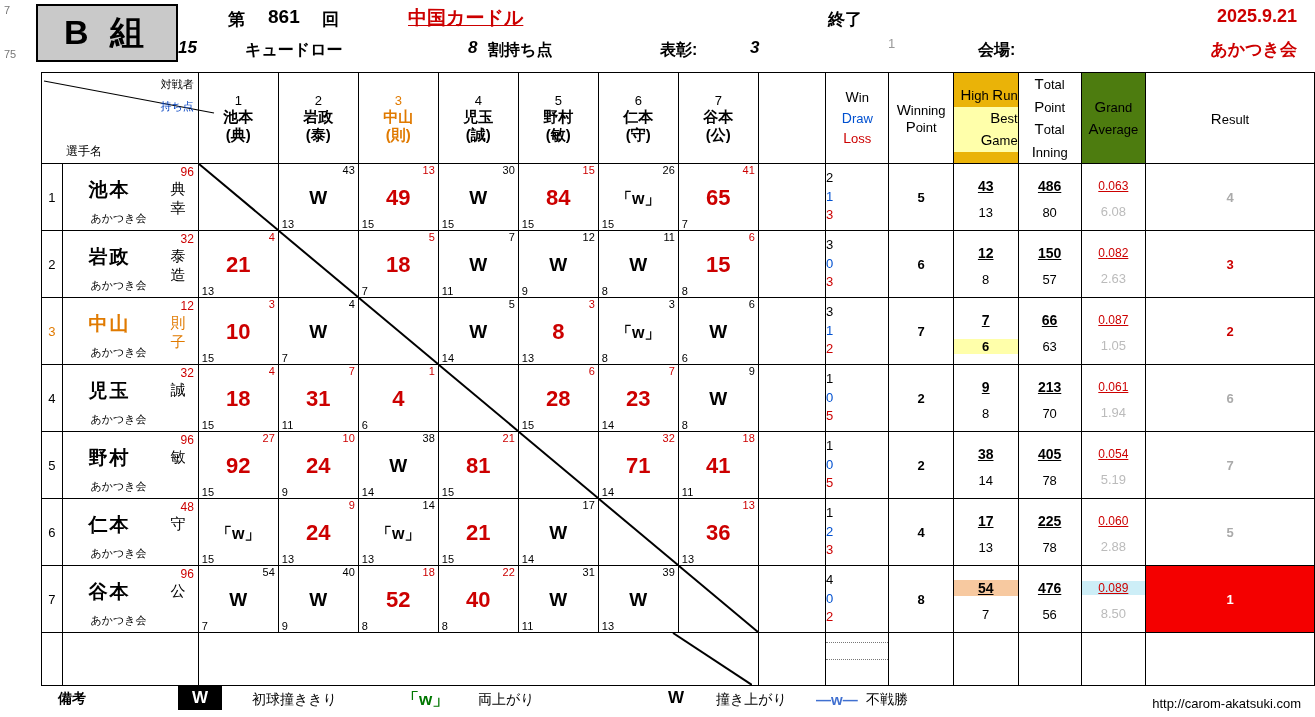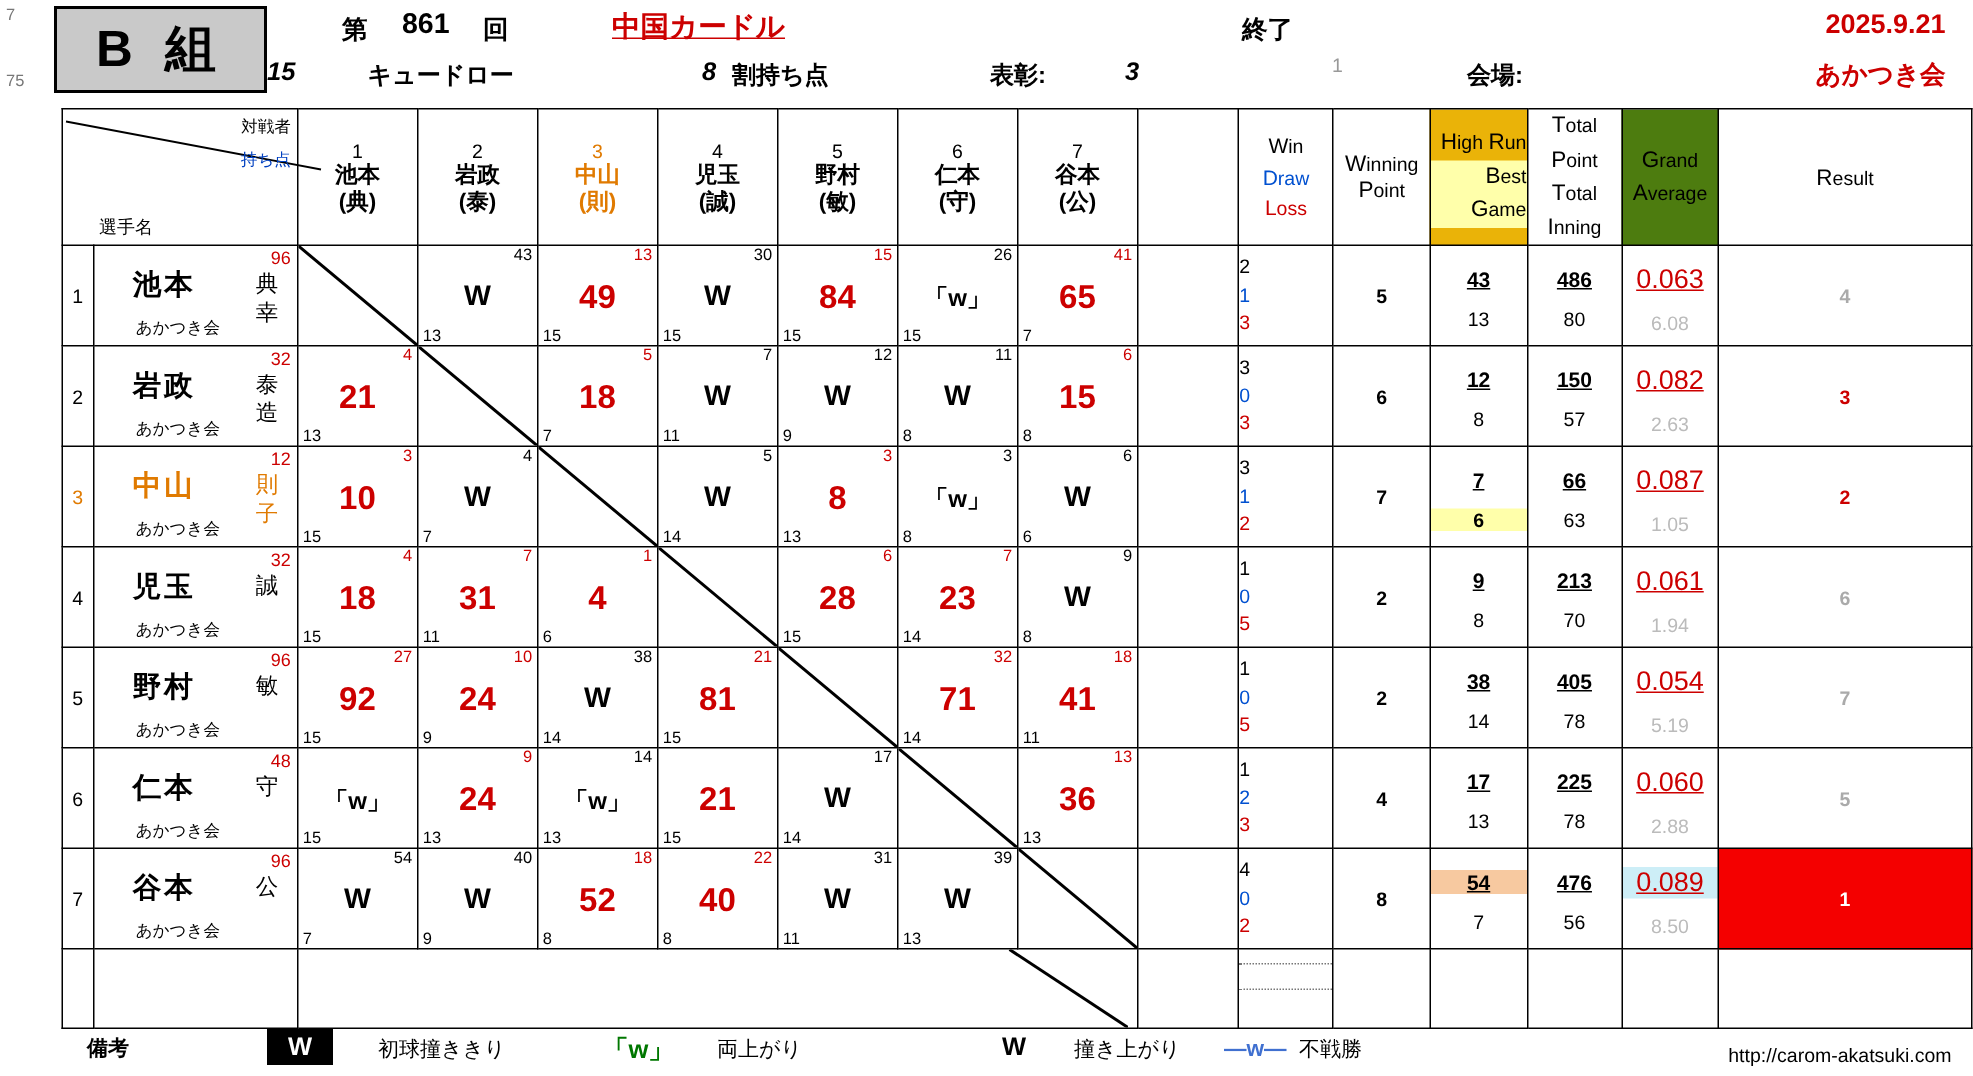--- a/index.html
+++ b/index.html
@@ -103,21 +103,21 @@
   td.wp { text-align:center; font-size:19px; font-weight:bold; }
   td.hr { text-align:center; position:relative; }
   td.hr .top { display:block; font-size:14px; font-weight:bold; text-decoration:underline; margin-top:4px; }
   td.hr .bot { display:block; font-size:13px; margin-top:11px; }
   td.hr .bot.hl { background:#ffffaa; font-weight:bold; }
   td.hr.hl-top .top { background:#f7c9a0; display:block; }
   td.tp { text-align:center; }
   td.tp .top { display:block; font-size:14px; font-weight:bold; text-decoration:underline; margin-top:4px; }
   td.tp .bot { display:block; font-size:13px; margin-top:11px; }
   td.ga { text-align:center; }
-  td.ga .top { display:block; font-size:18px; color:#cc0000; text-decoration:underline; margin-top:4px; }
+  td.ga .top { display:block; font-size:12px; color:#cc0000; text-decoration:underline; margin-top:4px; }
   td.ga .bot { display:block; font-size:13px; color:#bbb; margin-top:11px; }
   td.ga.hl .top { background:#cdeef7; }
   td.res { text-align:center; font-size:30px; font-weight:bold; color:#aaa; }
   td.res.dark { color:#cc0000; }
   td.res.first { background:#f40000; color:#ffffff; }
   tr.empty { height:52px; }
 
   
   .footer { position:absolute; left:0; top:680px; width:1315px; height:37px; }
   .f-item { position:absolute; font-size:14px; }

